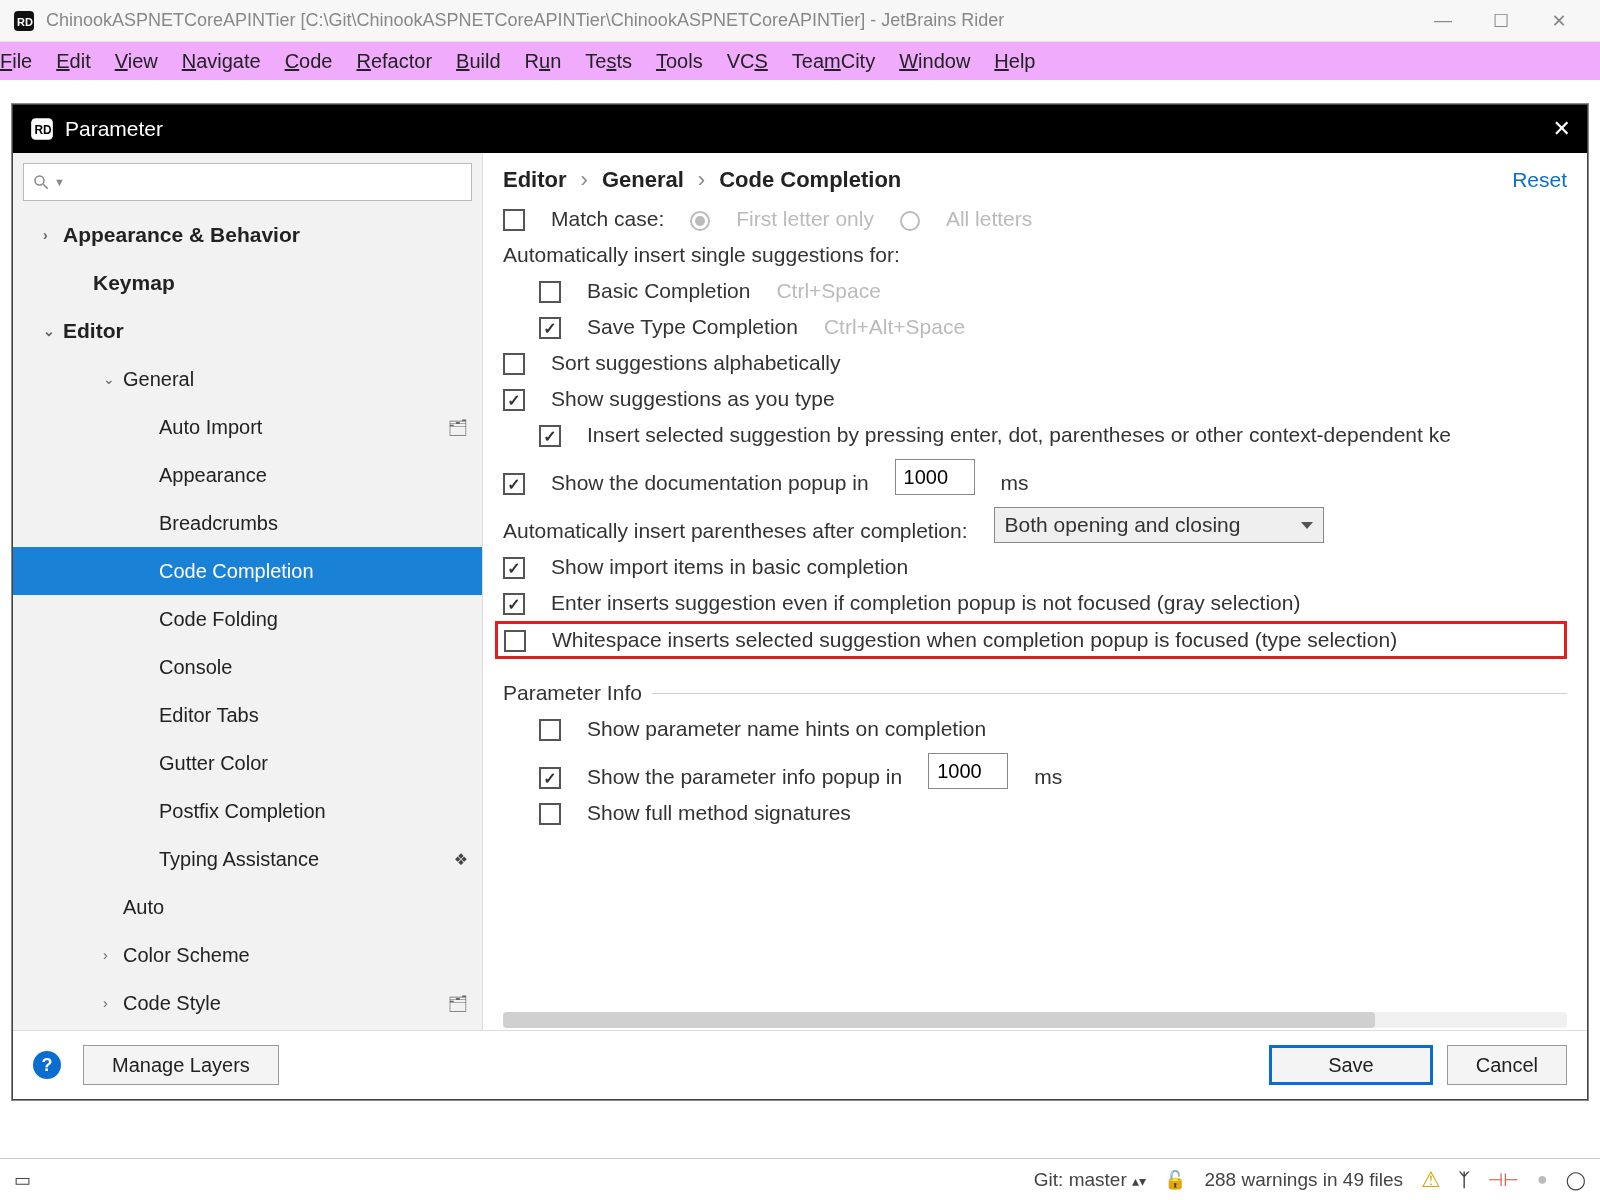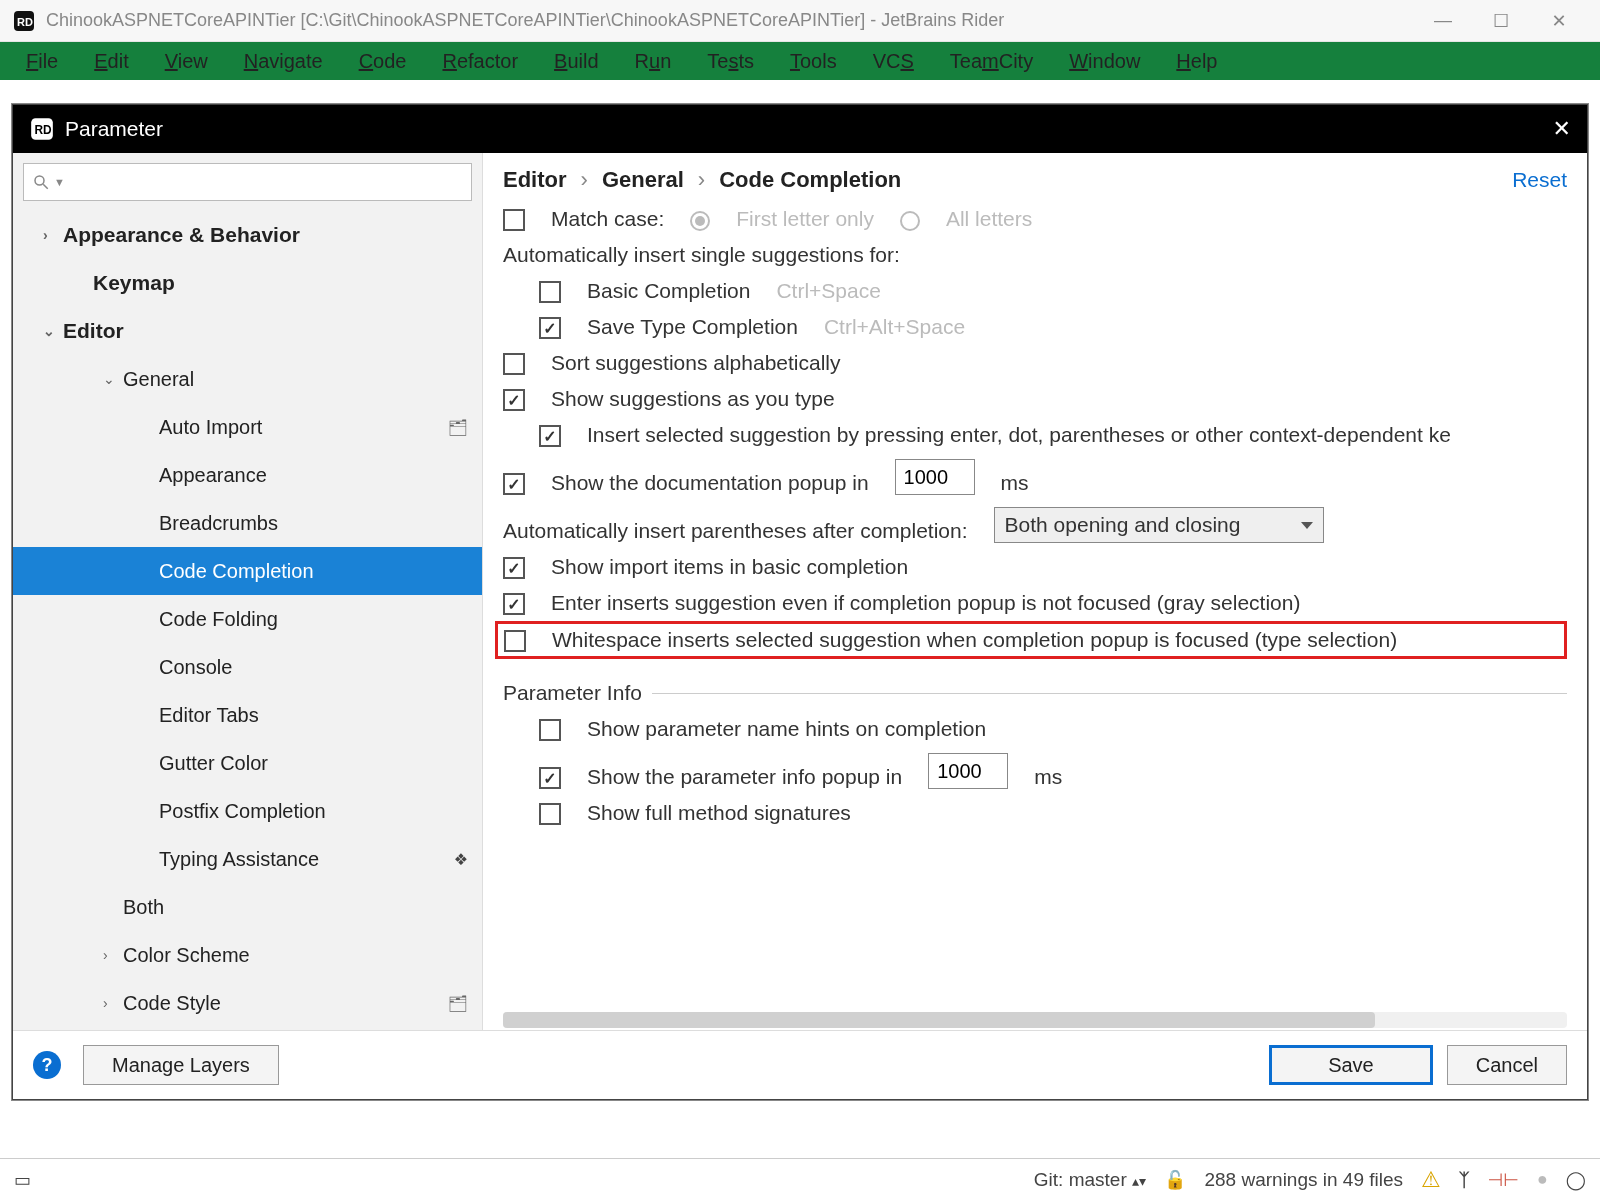--- a/index.html
+++ b/index.html
@@ -3,21 +3,21 @@
 <meta charset="utf-8">
 <style>
 * { box-sizing: border-box; margin: 0; padding: 0; font-family: "Segoe UI", Arial, sans-serif; }
 html, body { width: 1600px; height: 1200px; overflow: hidden; background: #fff; font-size: 20px; color: #222; }
 
 .titlebar { height: 42px; display: flex; align-items: center; padding: 0 12px; background: #f7f7f7; border-bottom: 1px solid #e5e5e5; color: #888; }
 .titlebar .rd { width: 24px; height: 24px; margin-right: 10px; }
 .titlebar .ttl { flex: 1; font-size: 18px; white-space: nowrap; overflow: hidden; }
 .titlebar .winbtn { width: 58px; text-align: center; font-size: 18px; color: #888; }
 
-.menubar { height: 38px; display: flex; align-items: center; padding: 2px 26px; gap: 36px; background: #15803d; }
+.menubar { height: 38px; display: flex; align-items: center; padding: 2px 0; gap: 24px; background: #f0abfc; }
 .menubar span { font-size: 20px; color: #222; }
 .menubar span u { text-decoration: underline; }
 
 .modal-wrap { position: absolute; left: 12px; top: 104px; right: 12px; bottom: 100px; border: 1px solid #444; background: #fff; box-shadow: 0 0 0 1px #888; display: flex; flex-direction: column; }
 .modal-title { height: 48px; background: #000; color: #fff; display: flex; align-items: center; padding: 0 16px; }
 .modal-title .rd { width: 26px; height: 26px; margin-right: 10px; }
 .modal-title .label { flex: 1; font-size: 21px; }
 .modal-title .close-x { font-size: 22px; cursor: pointer; }
 
 .modal-body { flex: 1; display: flex; overflow: hidden; border-bottom: 1px solid #ddd; }
@@ -181,21 +181,21 @@
             <span class="arrow"></span>
             <span>Postfix Completion</span>
           </div>
           <div class="node l3">
             <span class="arrow"></span>
             <span>Typing Assistance</span>
             <span class="stack">❖</span>
           </div>
           <div class="node l2">
             <span class="arrow"></span>
-            <span>Both</span>
+            <span>Auto</span>
           </div>
           <div class="node l2">
             <span class="arrow" style="transform: none;">›</span>
             <span>Color Scheme</span>
           </div>
           <div class="node l2">
             <span class="arrow" style="transform: none;">›</span>
             <span>Code Style</span>
             <span class="badge">🗂</span>
           </div>

